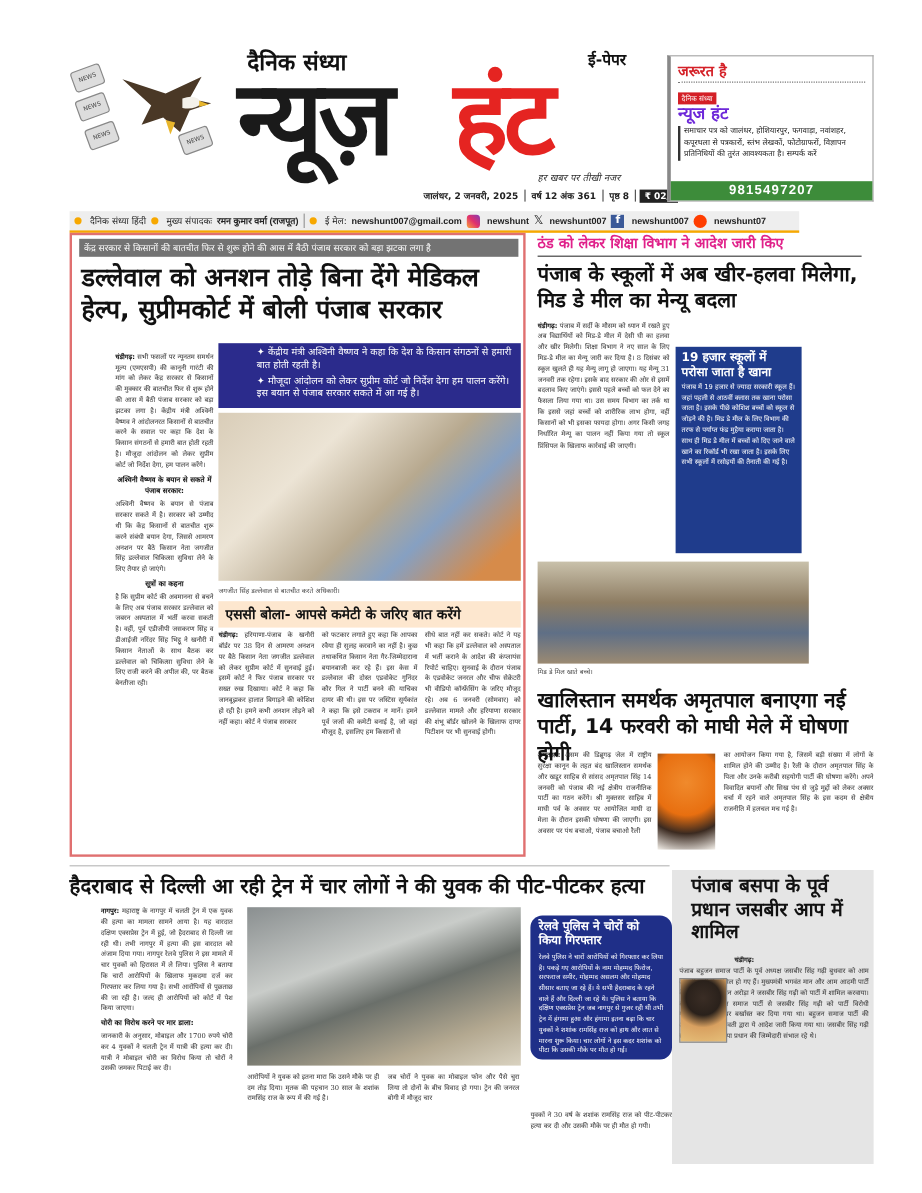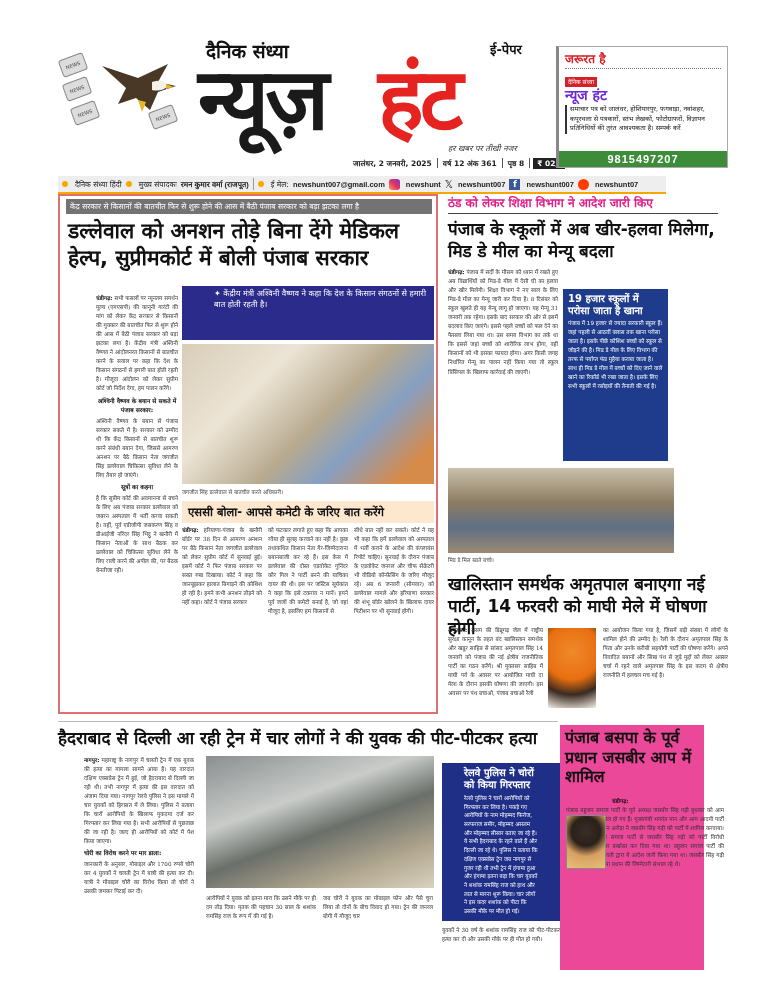--- a/index.html
+++ b/index.html
@@ -69,26 +69,26 @@
   .photo-amrit { left: 490px; top: 600px; width: 48px; height: 80px; background: radial-gradient(circle at 50% 30%, #f08a2c 0%, #e86f10 45%, #3b2a20 70%, #f4f0ea 100%); }
   .k-col2 { position: absolute; left: 545px; top: 598px; width: 125px; height: 110px; overflow: hidden; }
 
   
   .bottom-divider { position: absolute; left: 0; top: 693px; width: 500px; border-top: 1px solid #bbb; }
   .bottom-head { position: absolute; left: 0; top: 698px; width: 500px; font-size: 17px; font-weight: bold; color: #111; }
   .b-col1 { position: absolute; left: 26px; top: 728px; width: 110px; height: 215px; overflow: hidden; }
   .photo-train { left: 148px; top: 728px; width: 228px; height: 132px; background: linear-gradient(160deg,#8a8f90 0%,#c9ccc9 35%,#6a6f6a 55%,#b3a890 80%,#d9d2c0 100%); }
   .b-col2 { position: absolute; left: 148px; top: 866px; width: 110px; height: 75px; overflow: hidden; }
   .b-col3 { position: absolute; left: 265px; top: 866px; width: 110px; height: 75px; overflow: hidden; }
-  .railway-box { position: absolute; left: 384px; top: 735px; width: 118px; height: 158px; background: #1f2f88; color: #fff; padding: 4px 22px; }
+  .railway-box { position: absolute; left: 384px; top: 735px; width: 118px; height: 120px; background: #1f2f88; color: #fff; padding: 4px 7px; border-radius: 10px; }
   .railway-box .bh { font-size: 10px; font-weight: bold; line-height: 1.2; }
   .railway-box .bt { font-size: 5.5px; line-height: 1.58; margin-top: 3px; }
   .b-col4 { position: absolute; left: 384px; top: 898px; width: 118px; height: 42px; overflow: hidden; }
 
-  .bsp-box { position: absolute; left: 502px; top: 697px; width: 144px; height: 245px; background: #ec4899; padding: 3px 5px; }
+  .bsp-box { position: absolute; left: 502px; top: 697px; width: 168px; height: 245px; background: #e5e5e5; padding: 3px 16px; }
   .bsp-head { font-size: 16px; font-weight: bold; line-height: 1.22; color: #111; }
   .photo-jasbir { left: 6px; top: 90px; width: 40px; height: 54px; background: radial-gradient(circle at 50% 30%, #3a2d25 0%, #2a211b 35%, #d8a060 60%, #e6c07a 100%); border: 1px solid #888; }
   .bsp-col { position: absolute; left: 6px; top: 72px; width: 158px; height: 170px; overflow: hidden; }
   .bsp-col .indent { padding-left: 46px; }
 </style>
 </head>
 <body>
 
 <div class="page">
 
@@ -144,20 +144,21 @@
       <span class="yt-icon"></span>
       <span class="cb-bold">newshunt07</span>
     </div>
   </div>
 
   <div class="lead">
     <div class="kicker-blue">केंद्र सरकार से किसानों की बातचीत फिर से शुरू होने की आस में बैठी पंजाब सरकार को बड़ा झटका लगा है</div>
     <div class="lead-head">डल्लेवाल को अनशन तोड़े बिना देंगे मेडिकल हेल्प, सुप्रीमकोर्ट में बोली पंजाब सरकार</div>
     <div class="lead-highlights">
       <div>✦ केंद्रीय मंत्री अश्विनी वैष्णव ने कहा कि देश के किसान संगठनों से हमारी बात होती रहती है।</div>
+      <div>✦ मौजूदा आंदोलन को लेकर सुप्रीम कोर्ट जो निर्देश देगा हम पालन करेंगे। इस बयान से पंजाब सरकार सकते में आ गई है।</div>
     </div>
     <div class="lead-col1 col-text">
       <b>चंडीगढ़:</b>
       <span>सभी फसलों पर न्यूनतम समर्थन मूल्य (एमएसपी) की कानूनी गारंटी की मांग को लेकर केंद्र सरकार से किसानों की मुक्कार की बातचीत फिर से शुरू होने की आस में बैठी पंजाब सरकार को बड़ा झटका लगा है। केंद्रीय मंत्री अश्विनी वैष्णव ने आंदोलनरत किसानों से बातचीत करने के सवाल पर कहा कि देश के किसान संगठनों से हमारी बात होती रहती है। मौजूदा आंदोलन को लेकर सुप्रीम कोर्ट जो निर्देश देगा, हम पालन करेंगे।</span>
       <div class="subhead">अश्विनी वैष्णव के बयान से सकते में पंजाब सरकार:</div>
       <span>अश्विनी वैष्णव के बयान से पंजाब सरकार सकते में है। सरकार को उम्मीद थी कि केंद्र किसानों से बातचीत शुरू करने संबंधी बयान देगा, जिससे आमरण अनशन पर बैठे किसान नेता जगजीत सिंह डल्लेवाल चिकित्सा सुविधा लेने के लिए तैयार हो जाएंगे।</span>
       <div class="subhead">सूत्रों का कहना</div>
       <span>है कि सुप्रीम कोर्ट की अवमानना से बचने के लिए अब पंजाब सरकार डल्लेवाल को जबरन अस्पताल में भर्ती करवा सकती है। वहीं, पूर्व एडीजीपी जसकरण सिंह व डीआईजी नरिंदर सिंह भिट्ठू ने खनौरी में किसान नेताओं के साथ बैठक कर डल्लेवाल को चिकित्सा सुविधा लेने के लिए राजी करने की अपील की, पर बैठक बेनतीजा रही।</span>
     </div>
     <div class="photo photo-lead"></div>

